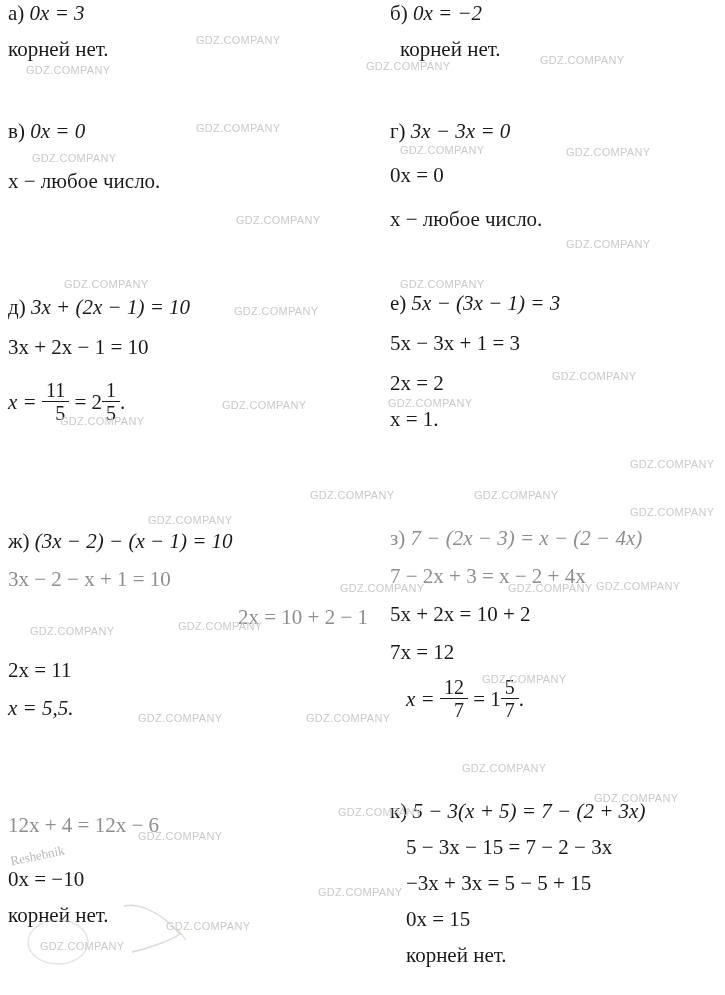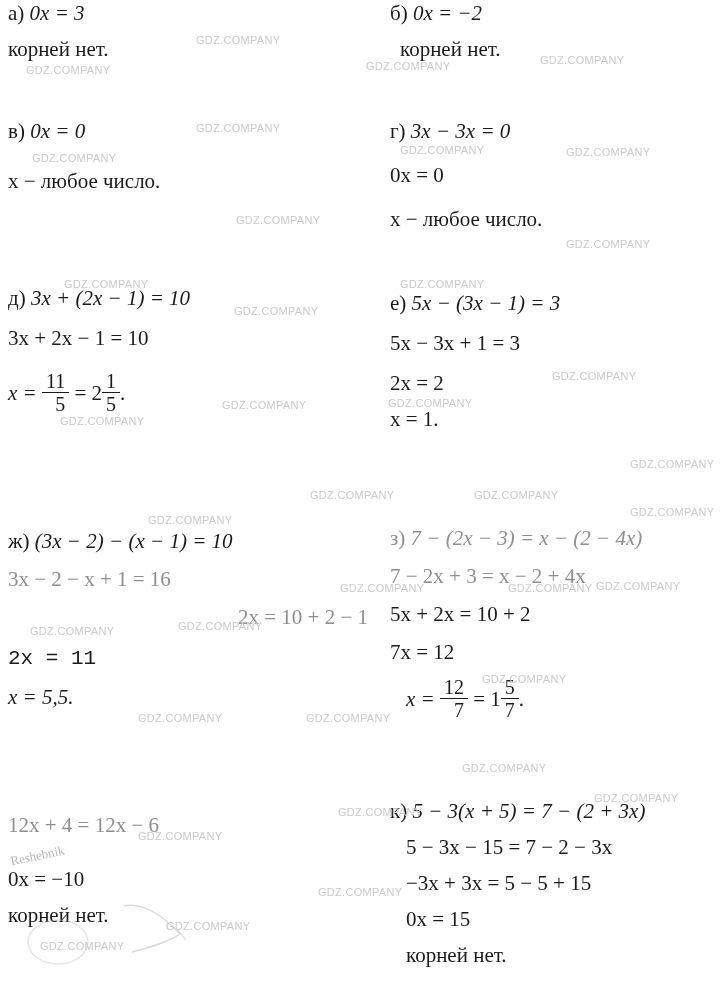--- a/index.html
+++ b/index.html
@@ -115,21 +115,21 @@
 
   <div class="col col-right" style="top: 120px;">
     <div class="line">
       <span>г)</span>
       <span class="v">3x − 3x = 0</span>
     </div>
     <div class="line v" style="margin-top: 22px;">0x = 0</div>
     <div class="line v" style="margin-top: 22px;">x − любое число.</div>
   </div>
 
-  <div class="col col-left" style="top: 287px;">
+  <div class="col col-left" style="top: 296px;">
     <div class="line">
       <span>д)</span>
       <span class="v">3x + (2x − 1) = 10</span>
     </div>
     <div class="line v" style="margin-top: 18px;">3x + 2x − 1 = 10</div>
     <div class="line" style="margin-top: 22px;">
       <span class="v">x =</span>
       <span class="frac">
         <span class="num">11</span>
         <span class="den">5</span>
@@ -150,23 +150,23 @@
     <div class="line v" style="margin-top: 18px;">5x − 3x + 1 = 3</div>
     <div class="line v" style="margin-top: 18px;">2x = 2</div>
     <div class="line v" style="margin-top: 10px;">x = 1.</div>
   </div>
 
   <div class="col col-left" style="top: 530px; width: 360px;">
     <div class="line">
       <span>ж)</span>
       <span class="v">(3x − 2) − (x − 1) = 10</span>
     </div>
-    <div class="line v faded" style="margin-top: 16px;">3x − 2 − x + 1 = 16</div>
+    <div class="line v faded" style="margin-top: 16px;">3x − 2 − x + 1 = 10</div>
     <div class="line v faded" style="margin-top: 16px; text-align: right;">2x = 10 + 2 − 1</div>
-    <div class="line v" style="margin-top: 20px; font-family: Liberation Mono, monospace;">2x = 11</div>
+    <div class="line v" style="margin-top: 31px;">2x = 11</div>
     <div class="line v" style="margin-top: 16px; font-style: italic;">x = 5,5.</div>
   </div>
 
   <div class="col col-right" style="top: 527px; width: 340px;">
     <div class="line faded">
       <span>з)</span>
       <span class="v">7 − (2x − 3) = x − (2 − 4x)</span>
     </div>
     <div class="line v faded" style="margin-top: 16px;">7 − 2x + 3 = x − 2 + 4x</div>
     <div class="line v" style="margin-top: 16px;">5x + 2x = 10 + 2</div>

